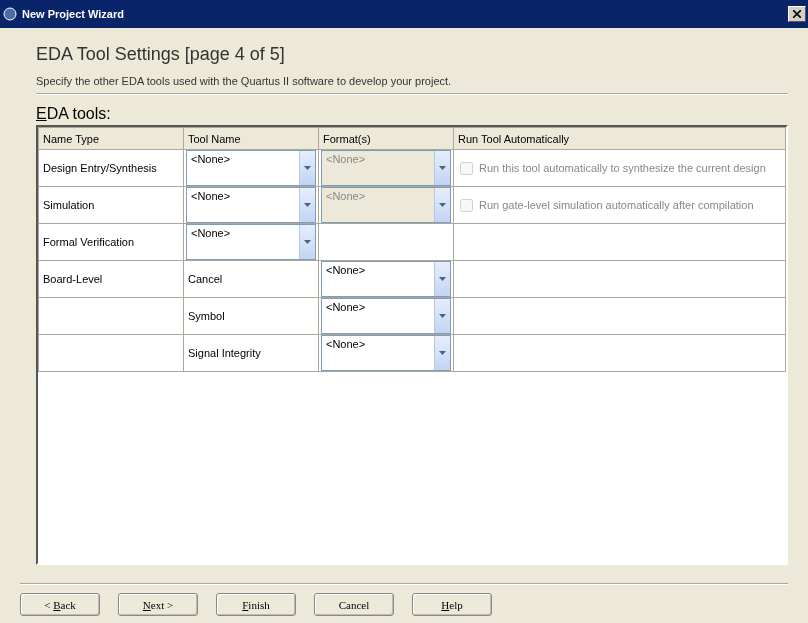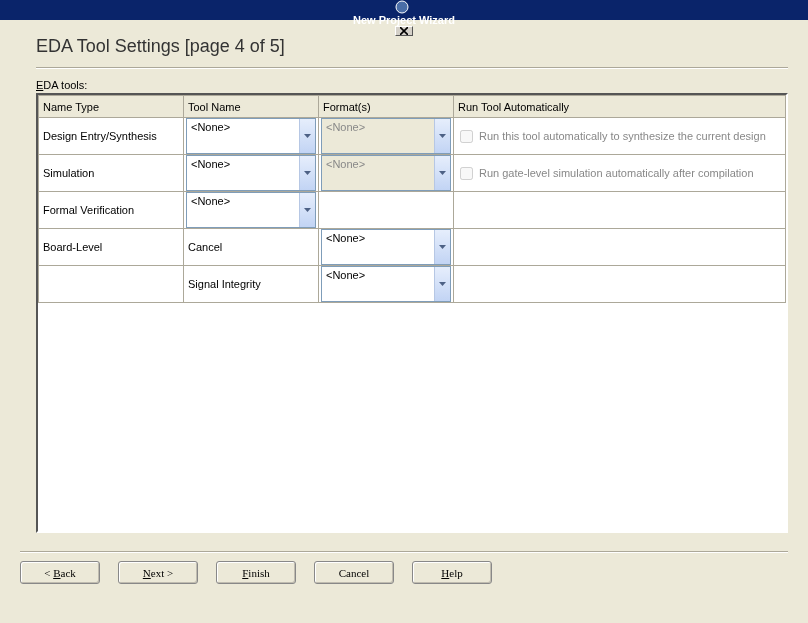--- a/index.html
+++ b/index.html
@@ -9,26 +9,25 @@
     font-family: Tahoma, sans-serif;
     font-size: 11px;
     background: #ece9d8;
     width: 808px;
     height: 623px;
     overflow: hidden;
   }
   .titlebar {
     background: linear-gradient(to bottom, #0a246a 0%, #0a246a 50%, #0a246a 100%);
     color: #fff;
-    height: 20px;
+    height: 28px;
     display: flex;
     align-items: center;
     padding: 0 2px;
     font-weight: bold;
-    flex-direction: column;
   }
   .titlebar .icon {
     width: 16px; height: 16px;
     margin-right: 4px;
     display: inline-flex;
     align-items: center;
     justify-content: center;
   }
   .titlebar .title { flex: 1; }
   .close-btn {
@@ -60,21 +59,21 @@
     color: #333;
     margin-bottom: 6px;
   }
   .rule {
     border: none;
     border-top: 1px solid #aca899;
     border-bottom: 1px solid #fff;
     margin: 4px 0 10px 0;
   }
   .section-label {
-    font-size: 11px;
+    font-size: 16px;
     margin-bottom: 2px;
   }
   .grid {
     border: 2px solid #555;
     border-top-color: #555;
     border-left-color: #555;
     border-right-color: #fff;
     border-bottom-color: #fff;
     background: #fff;
     width: 100%;
@@ -183,20 +182,21 @@
   <span class="title">New Project Wizard</span>
   <div class="close-btn">
     <svg width="8" height="8" viewBox="0 0 8 8">
         <path d="M0 0 L8 8 M8 0 L0 8" stroke="#000" stroke-width="1.6"></path>
       </svg>
   </div>
 </div>
 
 <div class="content">
   <h1 class="page-title">EDA Tool Settings [page 4 of 5]</h1>
+  <div class="subtitle">Specify the other EDA tools used with the Quartus II software to develop your project.</div>
   <hr class="rule">
   <div class="section-label"><span class="u">E</span>DA tools:</div>
 
   <div class="grid">
     <table>
       <colgroup>
         <col class="col-tooltype">
           <col class="col-toolname">
           <col class="col-formats">
           <col class="col-auto">
@@ -294,20 +294,35 @@
             <div class="dd-btn">
                   <svg width="7" height="4">
                     <path d="M0 0 L3.5 4 L7 0 Z" fill="#4d6185"></path>
                   </svg>
                 </div>
           </div>
         </td>
         <td></td>
       </tr>
 
+      <tr>
+        <td class="label-cell"></td>
+        <td class="label-cell">Symbol</td>
+        <td>
+          <div class="dropdown">
+            <div class="dd-value">&lt;None&gt;</div>
+            <div class="dd-btn">
+                  <svg width="7" height="4">
+                    <path d="M0 0 L3.5 4 L7 0 Z" fill="#4d6185"></path>
+                  </svg>
+                </div>
+          </div>
+        </td>
+        <td></td>
+      </tr>
 
       <tr>
         <td class="label-cell"></td>
         <td class="label-cell">Signal Integrity</td>
         <td>
           <div class="dropdown">
             <div class="dd-value">&lt;None&gt;</div>
             <div class="dd-btn">
                   <svg width="7" height="4">
                     <path d="M0 0 L3.5 4 L7 0 Z" fill="#4d6185"></path>

